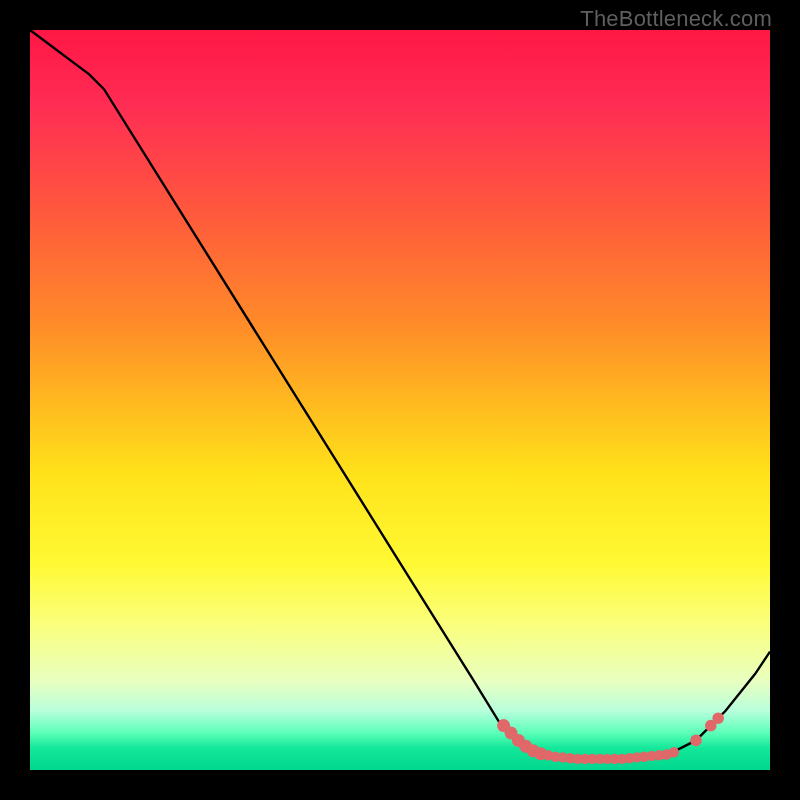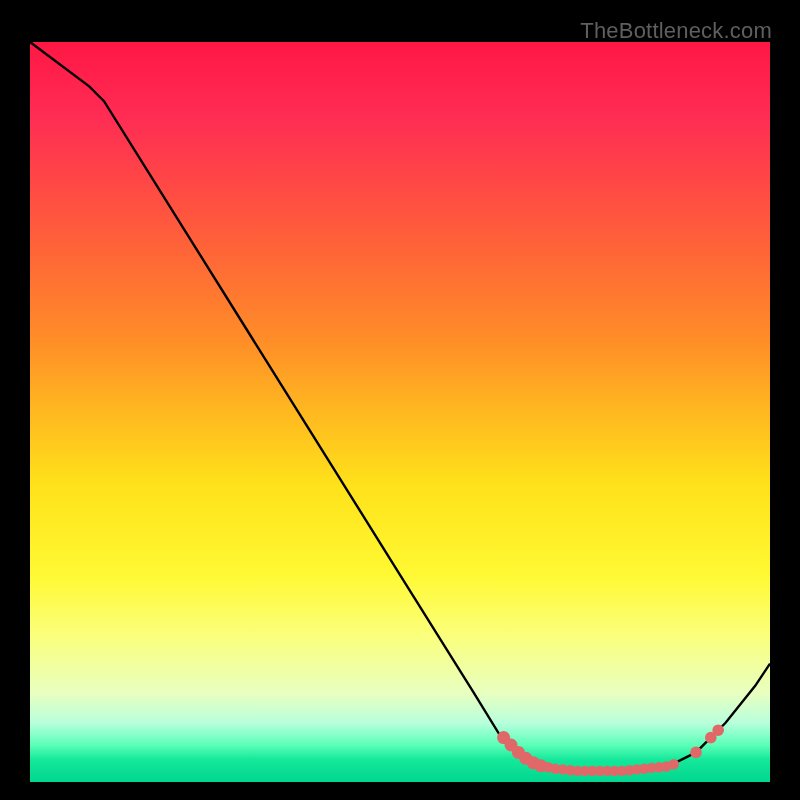--- a/index.html
+++ b/index.html
@@ -2,21 +2,20 @@
 <html><head>
 <meta charset="utf-8">
 <style>
   * { margin: 0; padding: 0; box-sizing: border-box; }
   html, body { width: 800px; height: 800px; background: #000; overflow: hidden; }
   .chart-container {
     position: relative;
     width: 800px;
     height: 720px;
     background: #000;
-    margin-top: 12px;
   }
   .plot-area {
     position: absolute;
     left: 30px;
     top: 30px;
     width: 740px;
     height: 740px;
     background: linear-gradient(to bottom,
       #ff1744 0%,
       #ff2c54 10%,

